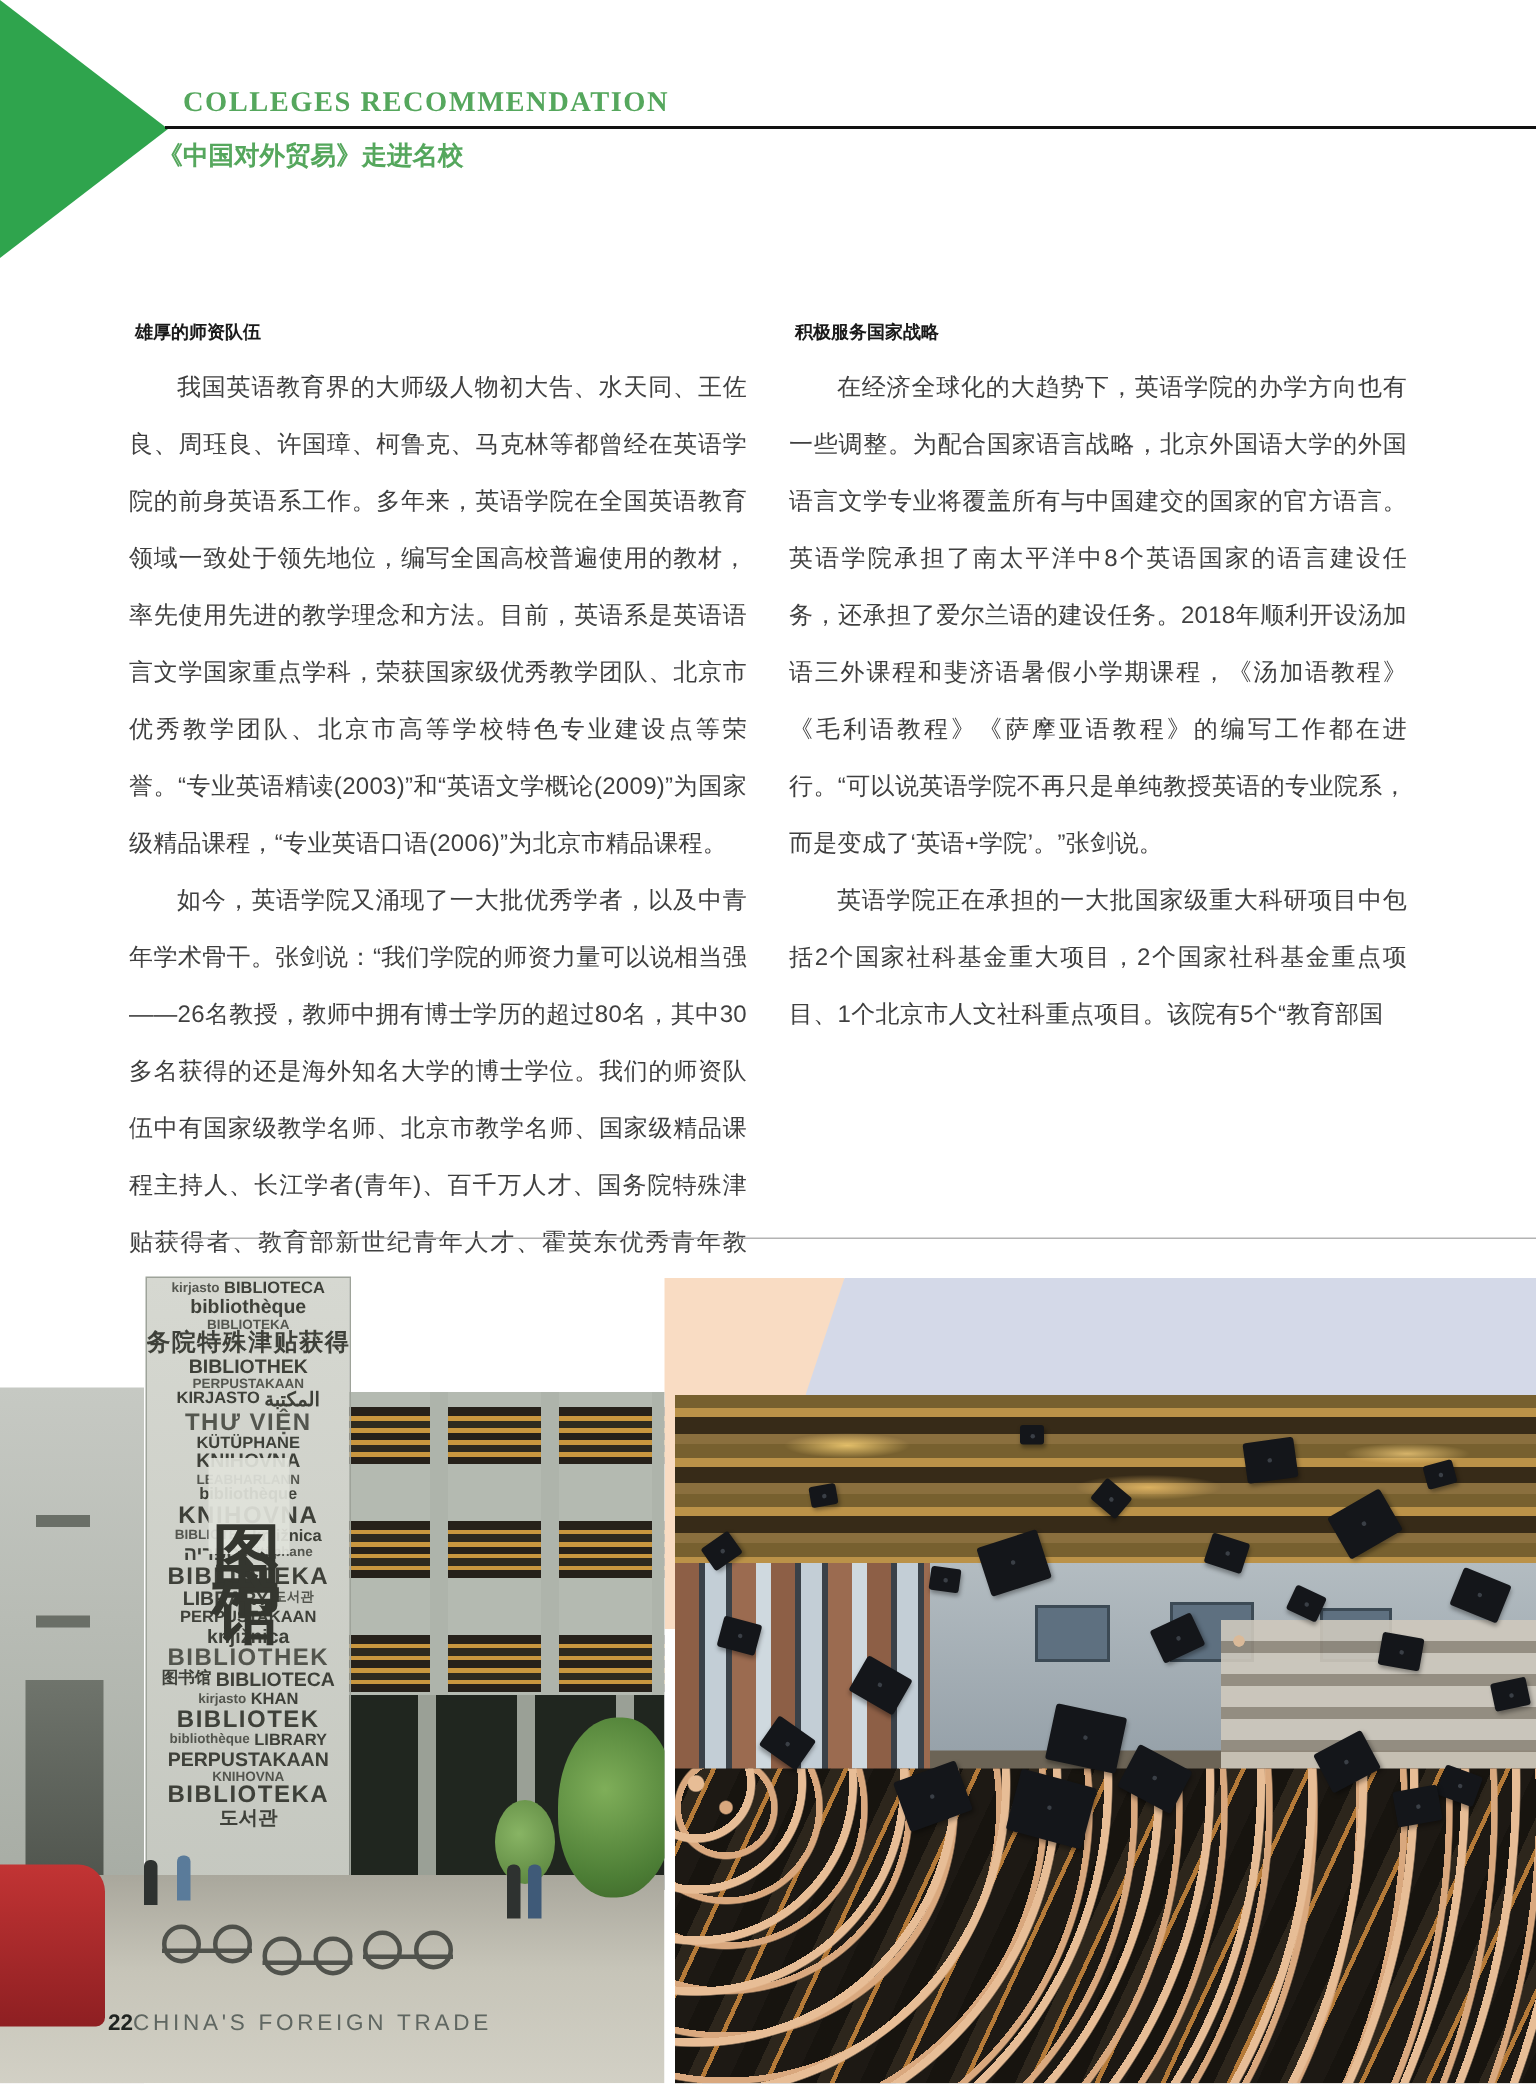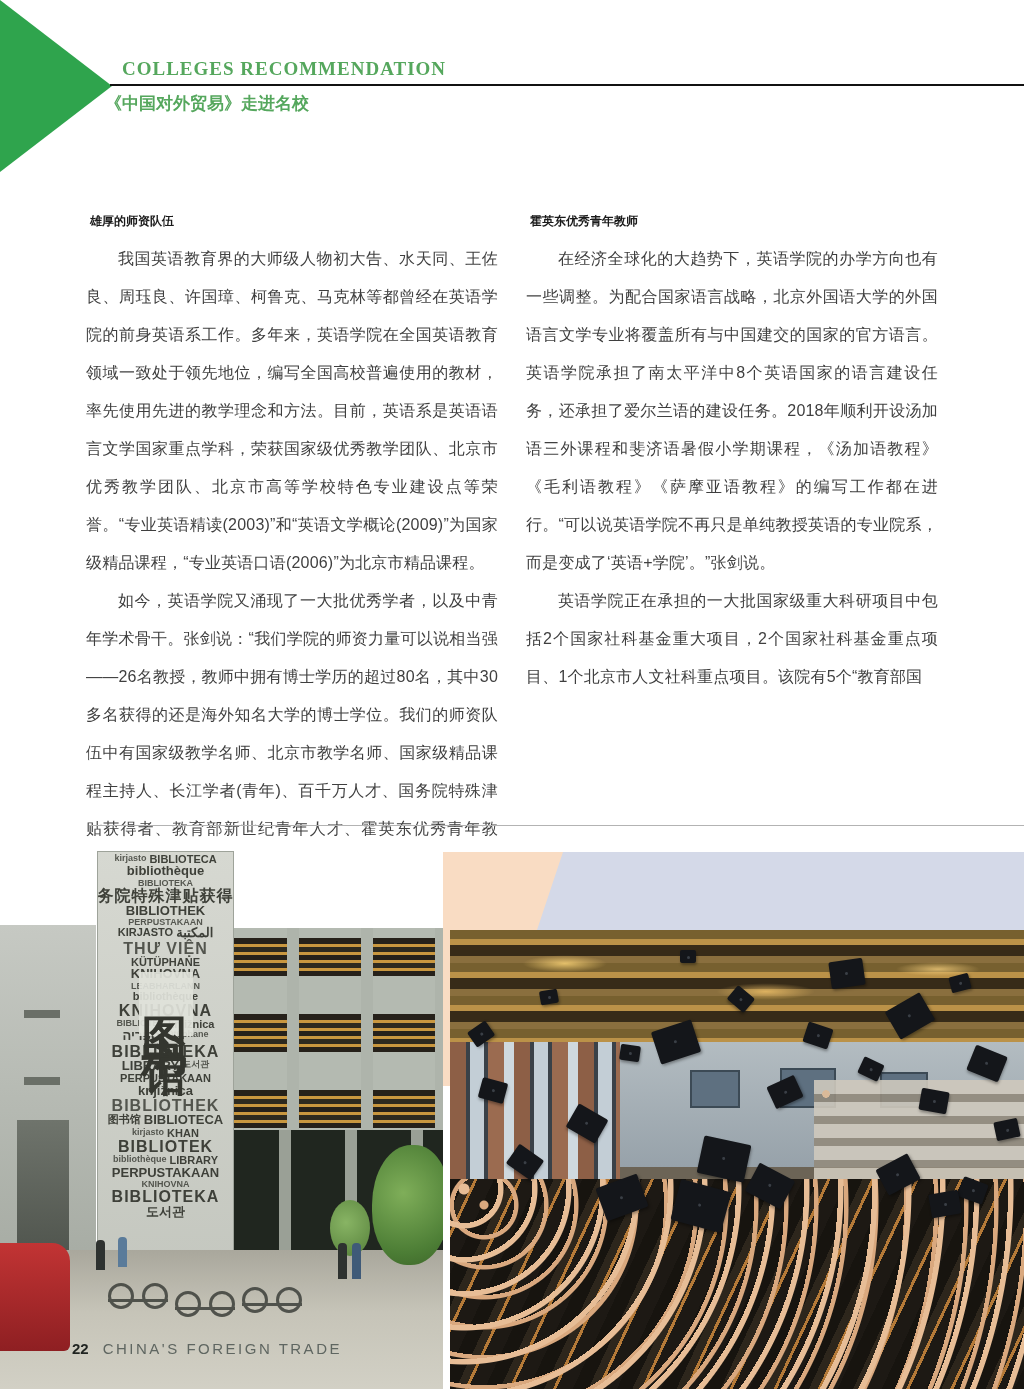--- a/index.html
+++ b/index.html
@@ -98,42 +98,42 @@
           repeating-linear-gradient(180deg,#cfc9bd 0 14px,#938b7d 14px 22px);
         opacity:.9;}
   .grad-crowd{position:absolute;left:0;bottom:0;width:100%;height:210px;
         background:
           repeating-radial-gradient(circle at 14px 10px,#e7bd96 0 5px,transparent 6px 34px),
           repeating-radial-gradient(circle at 34px 26px,#d9a87e 0 4px,transparent 5px 30px),
           repeating-linear-gradient(115deg,#17140f 0 14px,#2d261c 14px 22px,#b57a38 22px 25px,#1d1914 25px 40px);}
   .cap{position:absolute;background:#14161a;border-radius:2px;box-shadow:1px 2px 3px rgba(0,0,0,.35);}
   .cap:after{content:"";position:absolute;left:45%;top:45%;width:3px;height:3px;border-radius:50%;background:#3a3f46;}
   
-  .footer{position:absolute;left:72px;top:1340px;z-index:30;display:flex;align-items:baseline;gap:14px;}
+  .footer{position:absolute;left:72px;top:1340px;z-index:30;display:flex;align-items:baseline;gap:0;}
   .page-number{font-size:15px;font-weight:bold;color:#1f2320;}
   .magazine-name{font-size:15px;color:#5f6661;letter-spacing:2.5px;}
 </style>
 </head>
 <body>
 
 <div class="page">
 
   <div class="corner-triangle"></div>
   <div class="header-rule"></div>
   <div class="header-kicker">COLLEGES RECOMMENDATION</div>
   <div class="header-series">《中国对外贸易》走进名校</div>
 
   <div class="col col-left">
     <h3>雄厚的师资队伍</h3>
     <p>我国英语教育界的大师级人物初大告、水天同、王佐良、周珏良、许国璋、柯鲁克、马克林等都曾经在英语学院的前身英语系工作。多年来，英语学院在全国英语教育领域一致处于领先地位，编写全国高校普遍使用的教材，率先使用先进的教学理念和方法。目前，英语系是英语语言文学国家重点学科，荣获国家级优秀教学团队、北京市优秀教学团队、北京市高等学校特色专业建设点等荣誉。“专业英语精读(2003)”和“英语文学概论(2009)”为国家级精品课程，“专业英语口语(2006)”为北京市精品课程。</p>
     <p>如今，英语学院又涌现了一大批优秀学者，以及中青年学术骨干。张剑说：“我们学院的师资力量可以说相当强——26名教授，教师中拥有博士学历的超过80名，其中30多名获得的还是海外知名大学的博士学位。我们的师资队伍中有国家级教学名师、北京市教学名师、国家级精品课程主持人、长江学者(青年)、百千万人才、国务院特殊津贴获得者、教育部新世纪青年人才、霍英东优秀青年教师。这支教师队伍素以严谨的治学态度和对教学、科研的重视与投入为学生称道，为英语学院赢得了良好的社会声誉，也为中国的英语教育树立了典范。”</p>
   </div>
 
   <div class="col col-right">
-    <h3>霍英东优秀青年教师</h3>
+    <h3>积极服务国家战略</h3>
     <p>在经济全球化的大趋势下，英语学院的办学方向也有一些调整。为配合国家语言战略，北京外国语大学的外国语言文学专业将覆盖所有与中国建交的国家的官方语言。英语学院承担了南太平洋中8个英语国家的语言建设任务，还承担了爱尔兰语的建设任务。2018年顺利开设汤加语三外课程和斐济语暑假小学期课程，《汤加语教程》《毛利语教程》《萨摩亚语教程》的编写工作都在进行。“可以说英语学院不再只是单纯教授英语的专业院系，而是变成了‘英语+学院’。”张剑说。</p>
     <p>英语学院正在承担的一大批国家级重大科研项目中包括2个国家社科基金重大项目，2个国家社科基金重点项目、1个北京市人文社科重点项目。该院有5个“教育部国</p>
   </div>
 
   <div class="divider-line"></div>
   <div class="peach-block"></div>
   <div class="lavender-block"></div>
   <div class="peach-gap-strip"></div>
 
   <div class="photo-library">

